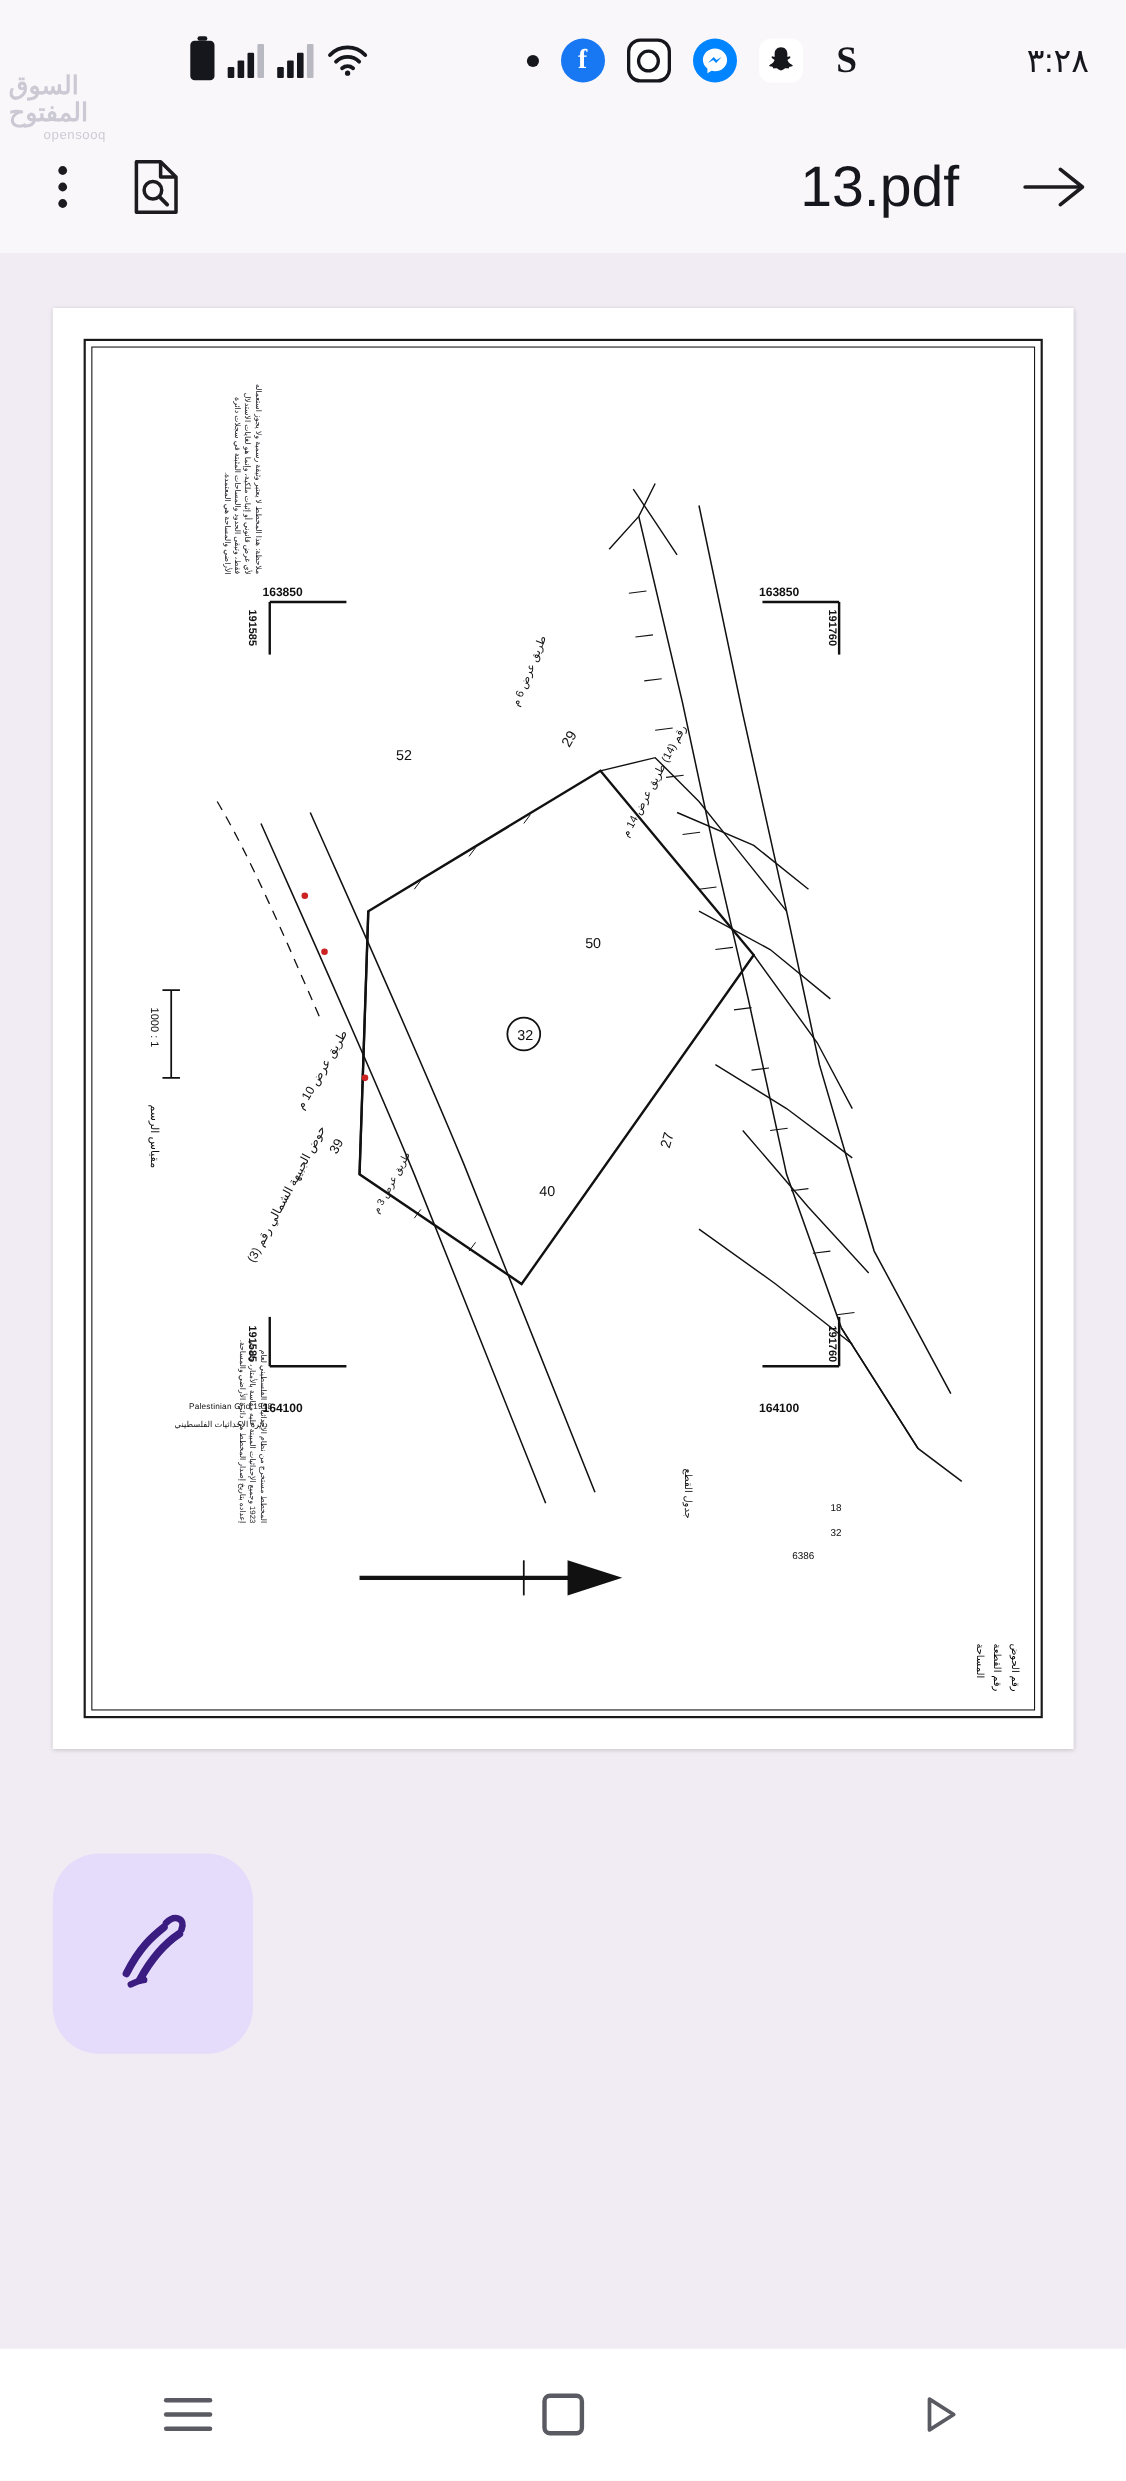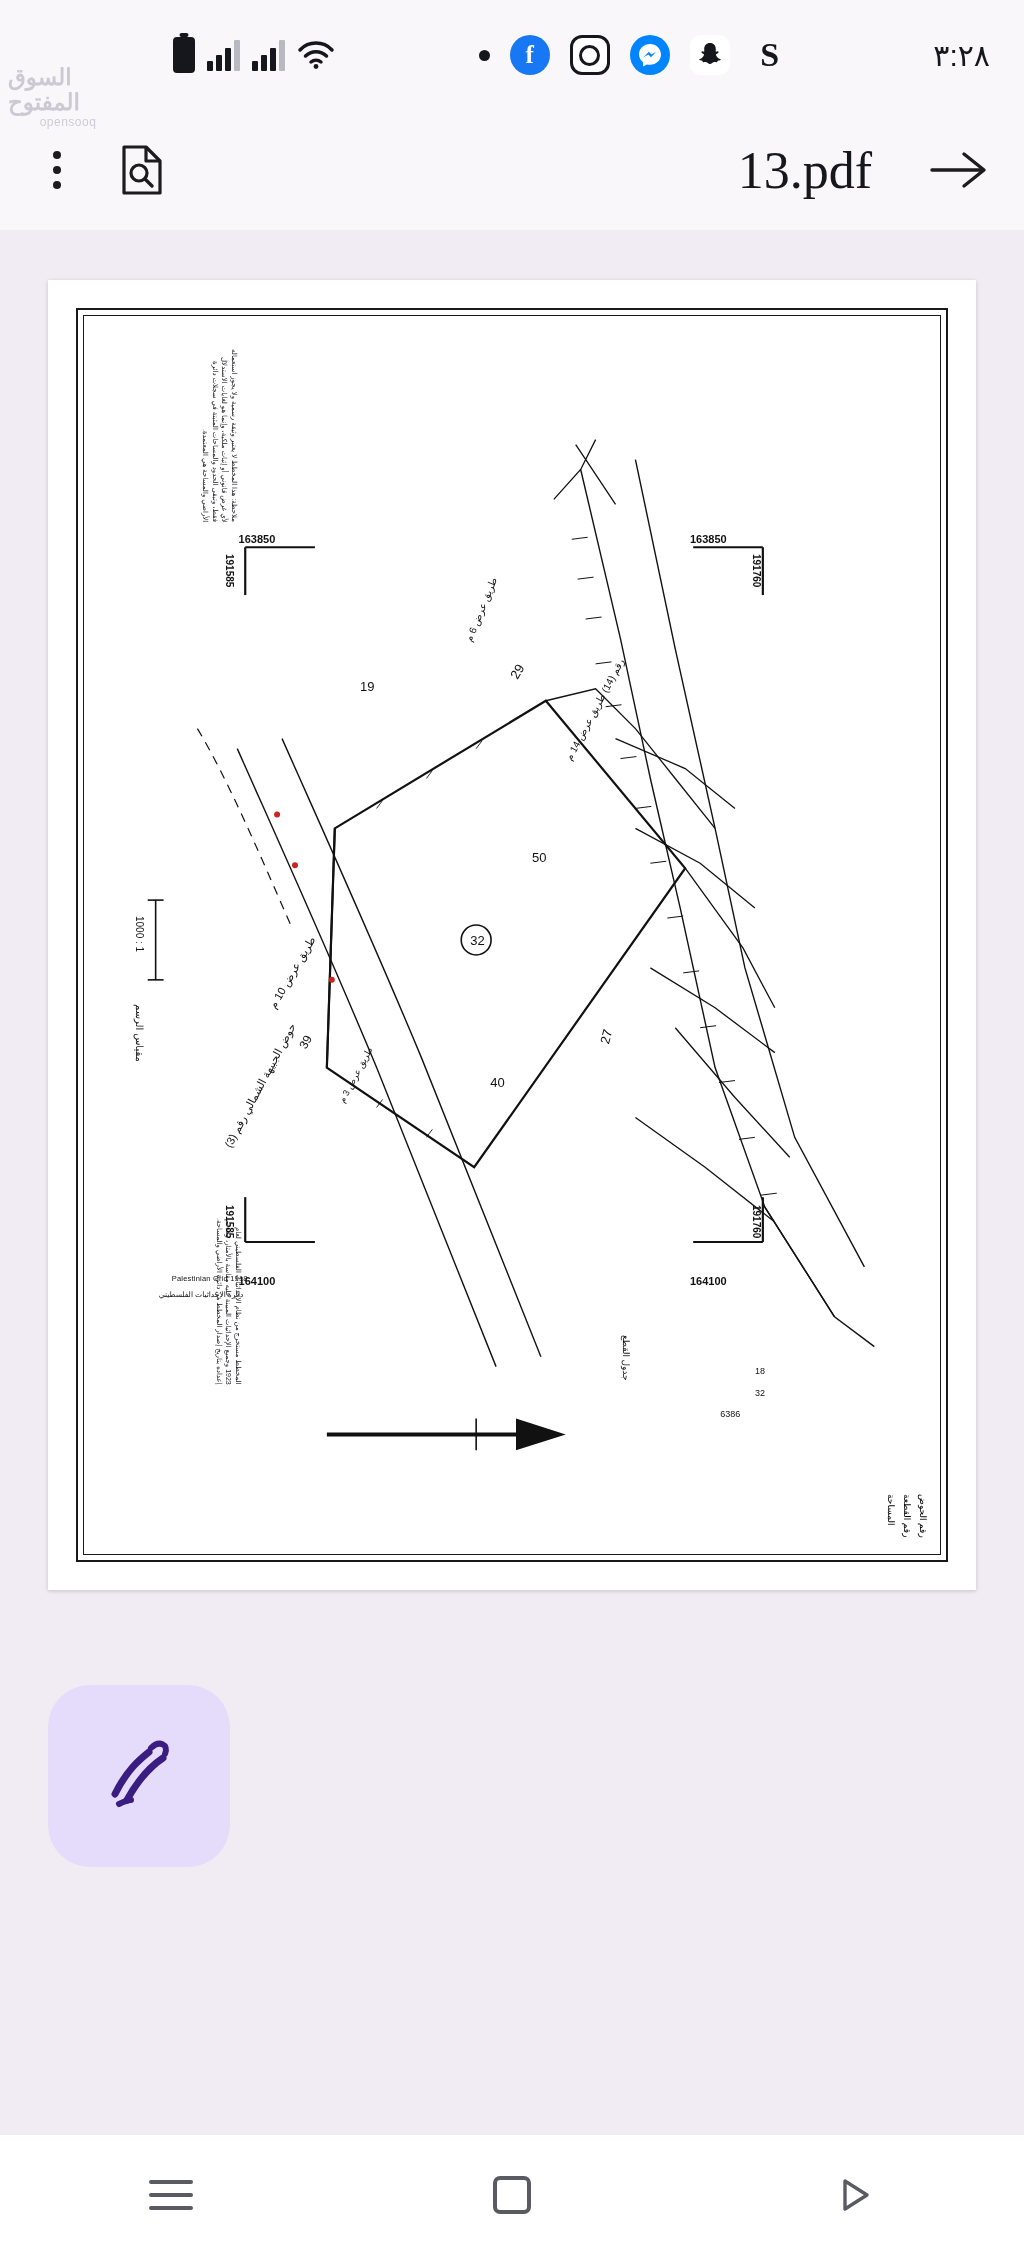--- a/index.html
+++ b/index.html
@@ -69,21 +69,20 @@
   .ic-s { background: transparent; color: #16161d; font-size: 34px; font-family: "Liberation Serif", serif; }
 
   .sb-time { font-size: 30px; color: #16161d; padding-right: 6px; letter-spacing: 1px; }
 
   
   .toolbar {
     height: 120px; background: #faf7fb;
     display: flex; align-items: center;
     padding: 0 34px; gap: 34px;
     flex: 0 0 auto;
-    font-family: Liberation Serif, serif;
   }
   .kebab { width: 46px; display: flex; flex-direction: column; align-items: center; gap: 7px; cursor: pointer; }
   .kebab span { width: 8px; height: 8px; border-radius: 50%; background: #1b1b20; }
   .doc-search { width: 56px; height: 56px; position: relative; }
   .toolbar .title {
     flex: 1; text-align: right;
     font-size: 52px; color: #16161d;
     padding-right: 22px; white-space: nowrap;
     overflow: hidden; text-overflow: ellipsis;
   }
@@ -323,21 +322,21 @@
         <div class="txt" style="left:70.5%; top:17.8%; font-size:11px; font-weight:700;">163850</div>
         <div class="txt vtxt" style="left:77.5%; top:19.5%; font-size:10px; font-weight:700;">191760</div>
 
         <div class="txt vtxt" style="left:16.8%; top:71.6%; font-size:10px; font-weight:700;">191585</div>
         <div class="txt" style="left:18.5%; top:77.2%; font-size:11px; font-weight:700;">164100</div>
 
         <div class="txt vtxt" style="left:77.5%; top:71.6%; font-size:10px; font-weight:700;">191760</div>
         <div class="txt" style="left:70.5%; top:77.2%; font-size:11px; font-weight:700;">164100</div>
 
         <div class="txt" style="left:45.2%; top:49.8%; font-size:13px;">32</div>
-        <div class="txt" style="left:32.5%; top:29.5%; font-size:13px;">19</div>
+        <div class="txt" style="left:32.5%; top:29.5%; font-size:13px;">52</div>
         <div class="txt" style="left:49.8%; top:28.3%; font-size:13px; transform:rotate(-60deg);">29</div>
         <div class="txt" style="left:52.3%; top:43.2%; font-size:13px;">50</div>
         <div class="txt" style="left:60.0%; top:57.5%; font-size:13px; transform:rotate(-75deg);">27</div>
         <div class="txt" style="left:47.5%; top:61.2%; font-size:13px;">40</div>
         <div class="txt" style="left:25.5%; top:58.0%; font-size:12px; transform:rotate(-62deg);">39</div>
 
         <div class="txt" style="left:42.5%; top:23.5%; font-size:10px; transform:rotate(-68deg); direction:rtl;">طريق عرض 6 م</div>
         <div class="txt" style="left:53.0%; top:31.5%; font-size:10px; transform:rotate(-62deg); direction:rtl;">رقم (14) طريق عرض 14 م</div>
         <div class="txt" style="left:20.0%; top:52.5%; font-size:11px; transform:rotate(-60deg); direction:rtl;">طريق عرض 10 م</div>
         <div class="txt" style="left:28.5%; top:60.8%; font-size:9px; transform:rotate(-62deg); direction:rtl;">طريق عرض 3 م</div>

